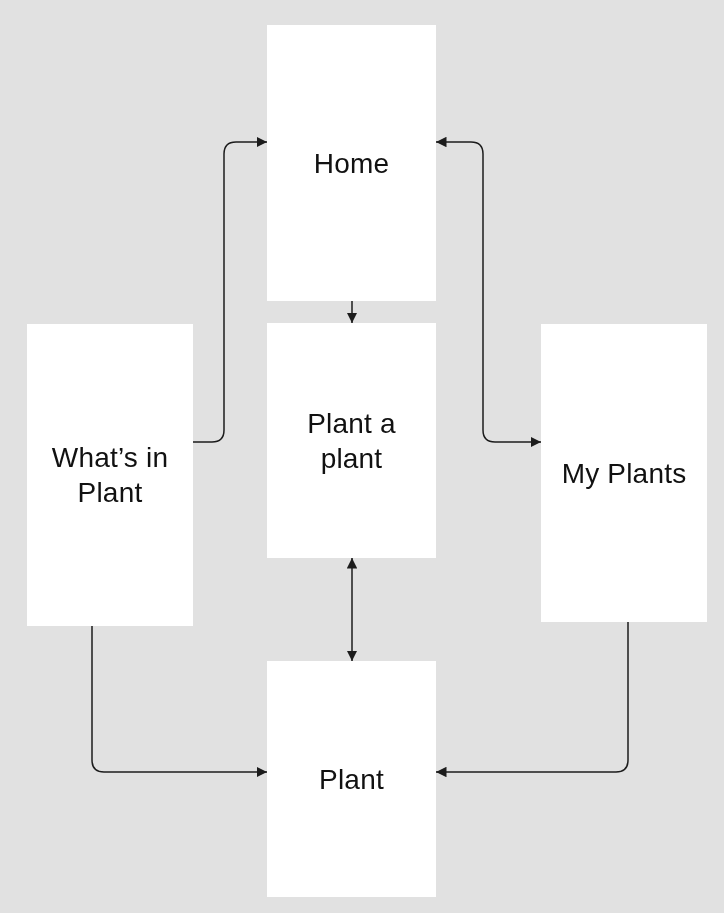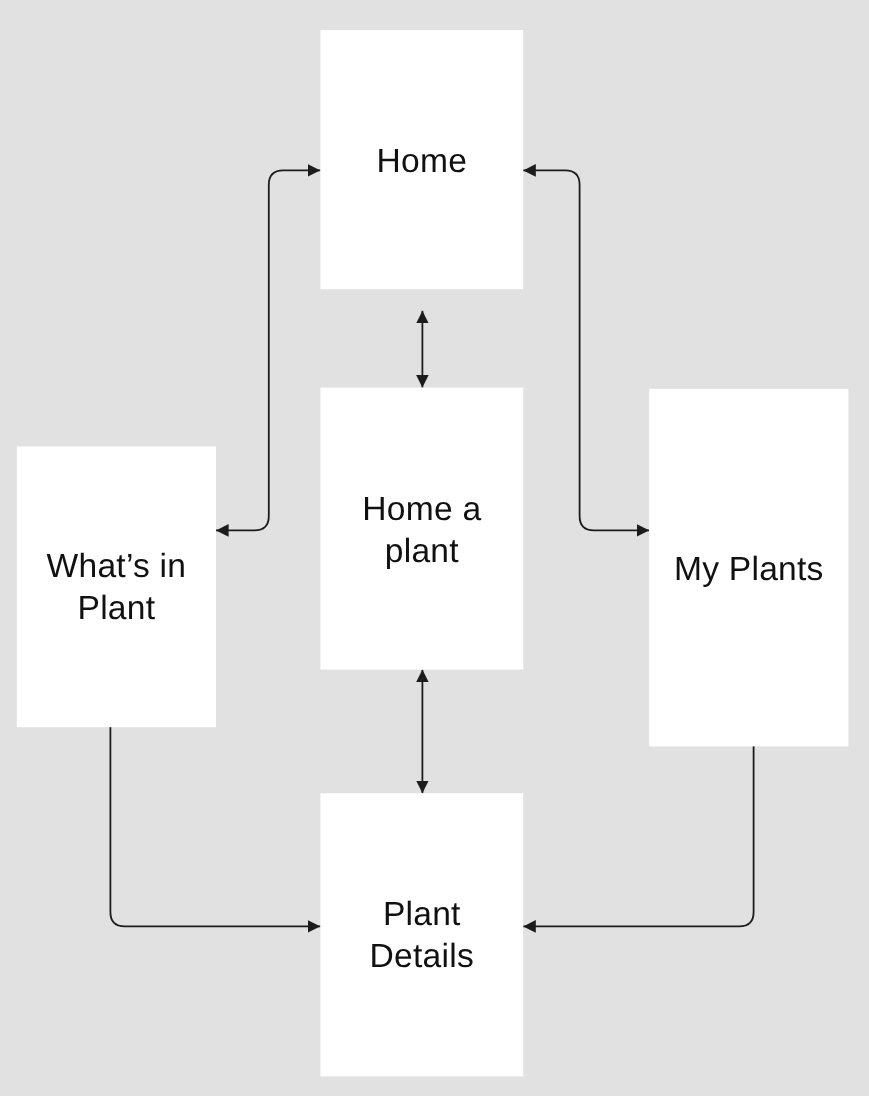--- a/index.html
+++ b/index.html
@@ -42,22 +42,22 @@
     text-align: center;
   }
   .node-label {
     color: var(--text);
     font-size: 28px;
     line-height: 35px;
     font-weight: 400;
     letter-spacing: 0.2px;
   }
   .node-label span { display: block; }
-  .node-home          { left: 267px; top: 25px;  width: 169px; height: 216px; }
-  .node-whats-in-season { left: 14px;  top: 324px; width: 166px; height: 234px; margin-top: 48px; }
+  .node-home          { left: 267px; top: 25px;  width: 169px; height: 276px; }
+  .node-whats-in-season { left: 27px;  top: 324px; width: 166px; height: 302px; }
   .node-find-a-plant  { left: 267px; top: 323px; width: 169px; height: 235px; }
   .node-my-plants     { left: 541px; top: 324px; width: 166px; height: 298px; }
   .node-plant-details { left: 267px; top: 661px; width: 169px; height: 236px; }
 </style>
 </head>
 <body>
 
 <div class="canvas">
 
   <svg class="edges" viewBox="0 0 724 913" xmlns="http://www.w3.org/2000/svg">
@@ -89,32 +89,31 @@
 
   <div class="node node-whats-in-season">
     <div class="node-label">
       <span>What’s in</span>
       <span>Plant</span>
     </div>
   </div>
 
   <div class="node node-find-a-plant">
     <div class="node-label">
-      <span>Home a</span>
+      <span>Plant a</span>
       <span>plant</span>
     </div>
   </div>
 
   <div class="node node-my-plants">
     <div class="node-label">
       <span>My Plants</span>
       <span></span>
     </div>
   </div>
 
   <div class="node node-plant-details">
     <div class="node-label">
       <span>Plant</span>
-      <span>Details</span>
     </div>
   </div>
 
 </div>
 
 </body></html>

